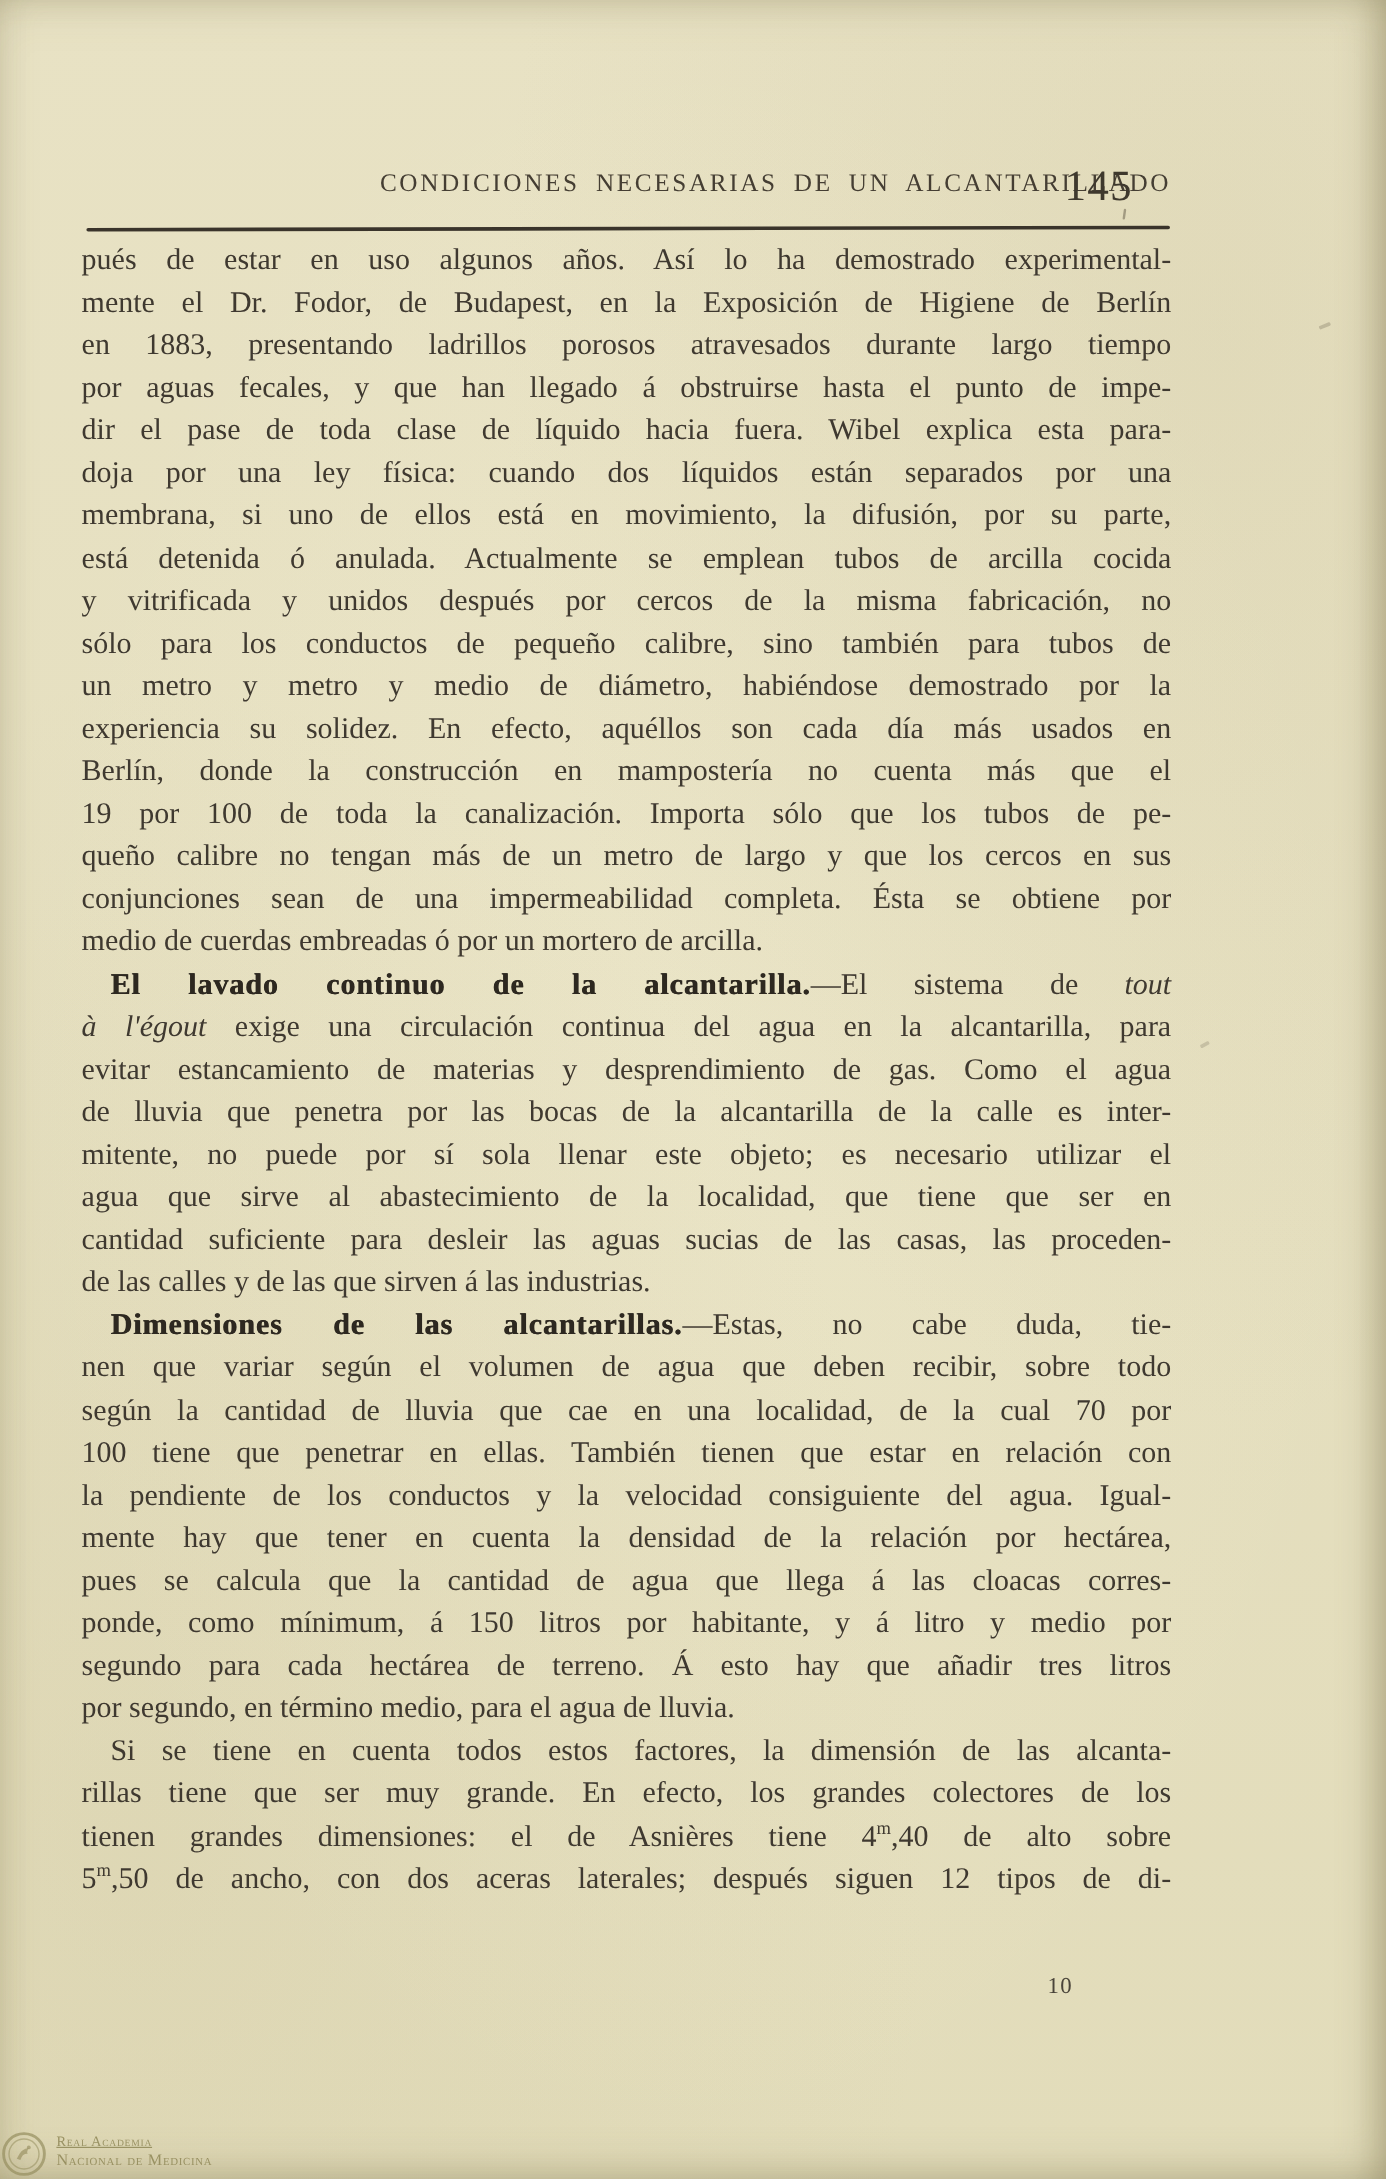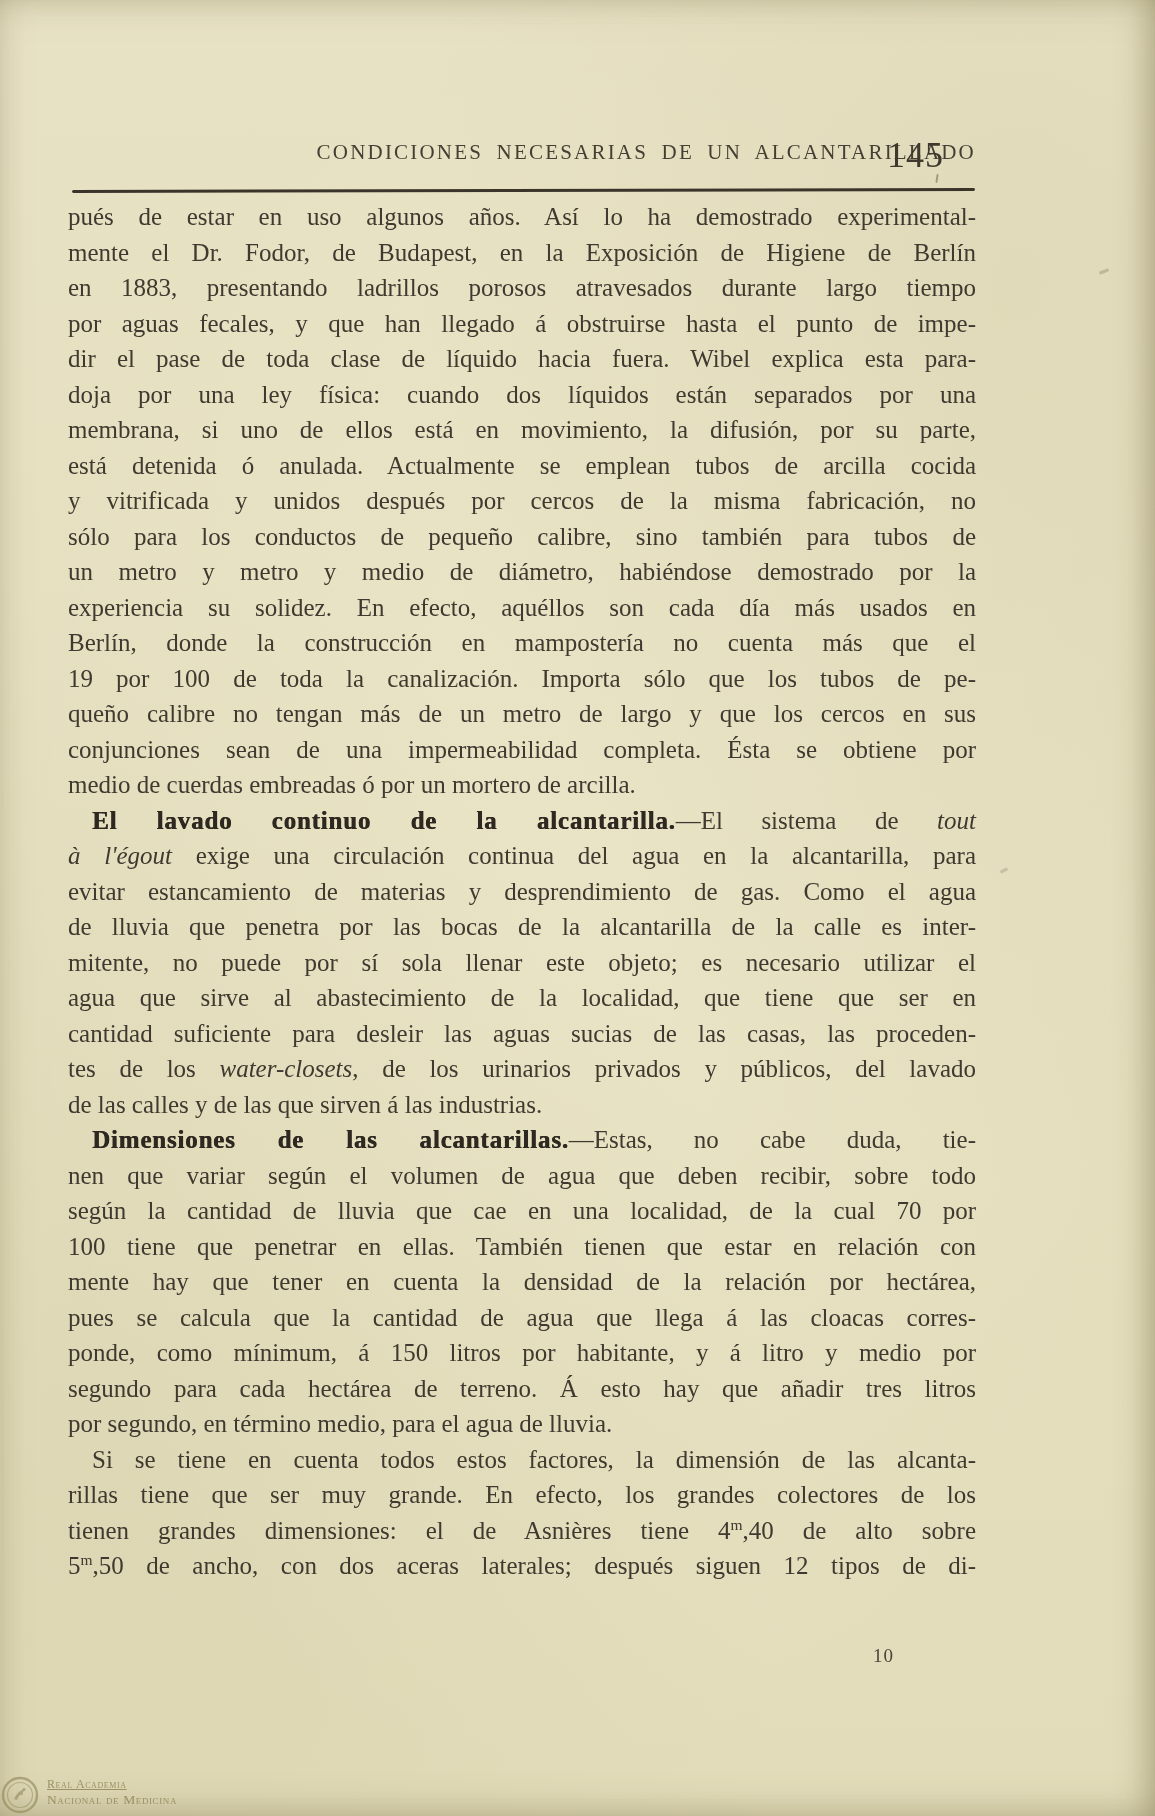--- a/index.html
+++ b/index.html
@@ -112,28 +112,28 @@
         <div class="line pl"><span>medio de cuerdas embreadas ó por un mortero de arcilla.</span></div>
       </div>
       <div class="para">
         <div class="line ind"><span class="b">El lavado continuo de la alcantarilla.</span><span>—El sistema de </span><span class="i">tout</span></div>
         <div class="line"><span class="i">à l'égout</span><span> exige una circulación continua del agua en la alcantarilla, para</span></div>
         <div class="line"><span>evitar estancamiento de materias y desprendimiento de gas. Como el agua</span></div>
         <div class="line"><span>de lluvia que penetra por las bocas de la alcantarilla de la calle es inter-</span></div>
         <div class="line"><span>mitente, no puede por sí sola llenar este objeto; es necesario utilizar el</span></div>
         <div class="line"><span>agua que sirve al abastecimiento de la localidad, que tiene que ser en</span></div>
         <div class="line"><span>cantidad suficiente para desleir las aguas sucias de las casas, las proceden-</span></div>
-        <div class="line"><span>tes de los </span><span class="i">water-closets</span><span>, de los urinarios privados y públicos, del lavado</span></div>
         <div class="line pl"><span>de las calles y de las que sirven á las industrias.</span></div>
       </div>
       <div class="para">
         <div class="line ind"><span class="b">Dimensiones de las alcantarillas.</span><span>—Estas, no cabe duda, tie-</span></div>
         <div class="line"><span>nen que variar según el volumen de agua que deben recibir, sobre todo</span></div>
         <div class="line"><span>según la cantidad de lluvia que cae en una localidad, de la cual 70 por</span></div>
         <div class="line"><span>100 tiene que penetrar en ellas. También tienen que estar en relación con</span></div>
+        <div class="line"><span>la pendiente de los conductos y la velocidad consiguiente del agua. Igual-</span></div>
         <div class="line"><span>mente hay que tener en cuenta la densidad de la relación por hectárea,</span></div>
         <div class="line"><span>pues se calcula que la cantidad de agua que llega á las cloacas corres-</span></div>
         <div class="line"><span>ponde, como mínimum, á 150 litros por habitante, y á litro y medio por</span></div>
         <div class="line"><span>segundo para cada hectárea de terreno. Á esto hay que añadir tres litros</span></div>
         <div class="line pl"><span>por segundo, en término medio, para el agua de lluvia.</span></div>
       </div>
       <div class="para">
         <div class="line ind"><span>Si se tiene en cuenta todos estos factores, la dimensión de las alcanta-</span></div>
         <div class="line"><span>rillas tiene que ser muy grande. En efecto, los grandes colectores de los</span></div>
         <div class="line"><span>tienen grandes dimensiones: el de Asnières tiene 4</span><sup>m</sup><span>,40 de alto sobre</span></div>

